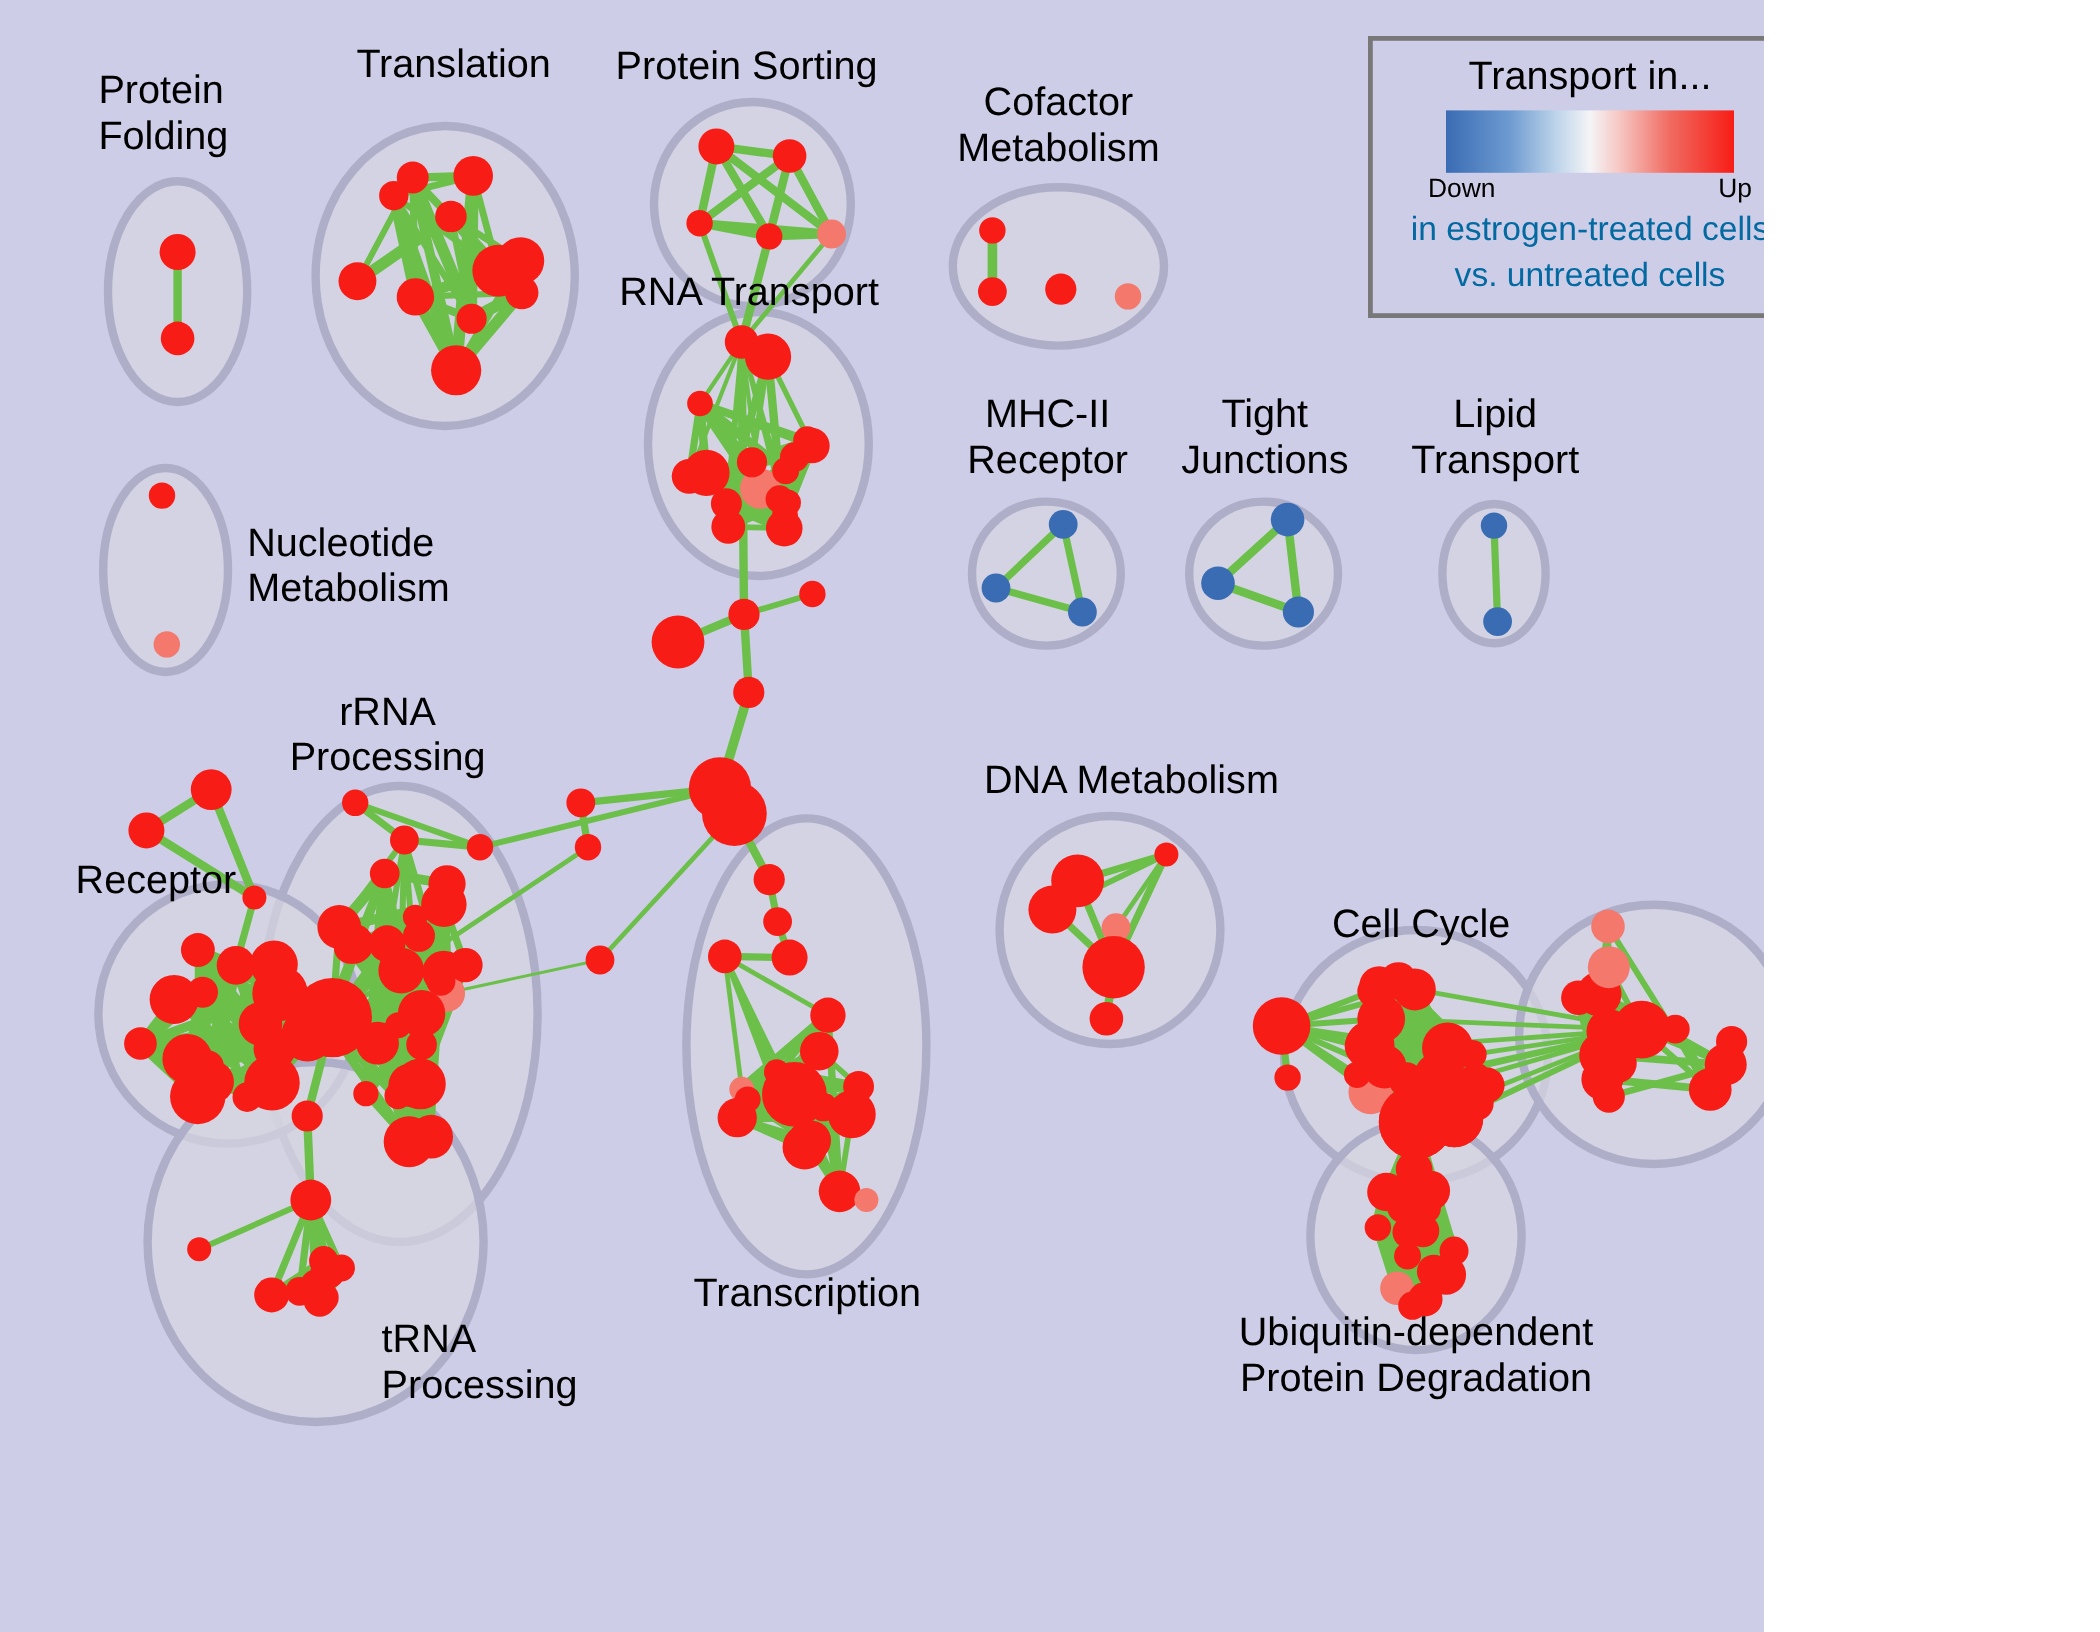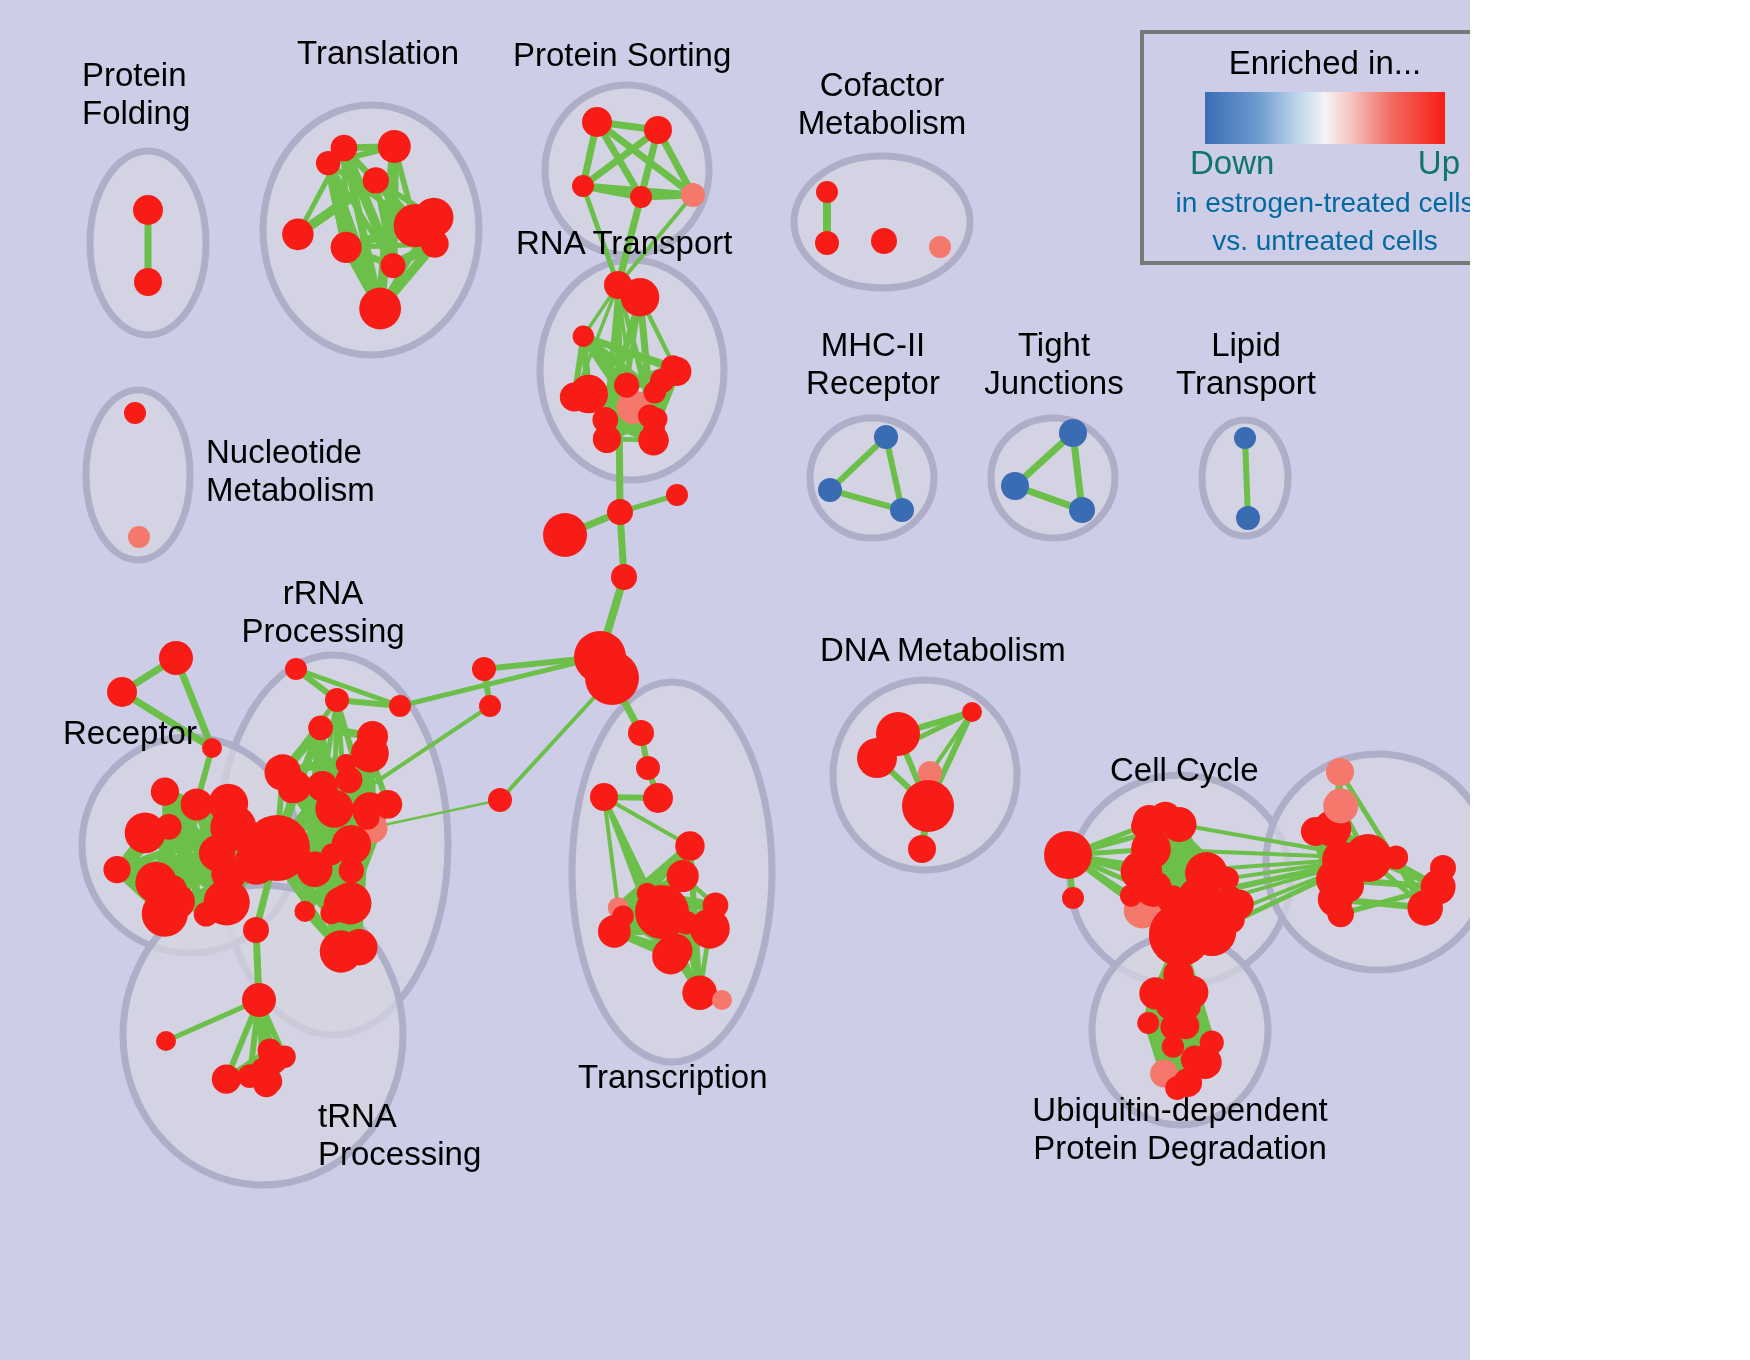--- a/index.html
+++ b/index.html
@@ -5,21 +5,21 @@
   html,body{margin:0;padding:0;background:#ffffff;}
   body{font-family:"Liberation Sans",sans-serif;}
   #stage{position:relative;width:1470px;height:1360px;background:#cdcde8;overflow:hidden;}
   #net{position:absolute;left:0;top:0;width:1750px;height:1360px;}
   .cluster-label{position:absolute;color:#000;font-size:33px;line-height:38px;font-family:"Liberation Sans",sans-serif;white-space:pre;font-weight:400;}
   .cluster-label.ctr{text-align:center;}
   #legend{position:absolute;box-sizing:border-box;border:4px solid #787878;background:#cdcde8;}
   #legend .ltitle{text-align:center;font-size:33px;color:#000;margin-top:10px;}
   #legend .bar{height:52px;margin:10px auto 0 auto;
     background:linear-gradient(to right,#3a6cb4 0%,#6d9ad0 22%,#bcd3ea 38%,#f4f4f6 50%,#f6c8c4 60%,#f06a60 78%,#f71d16 100%);}
-  #legend .ends{display:flex;justify-content:space-between;font-size:33px;color:#0f766e;margin-top:2px;}
+  #legend .ends{display:flex;justify-content:space-between;font-size:22px;color:#000000;margin-top:2px;}
   #legend .sub{text-align:center;font-size:28px;line-height:34px;color:#0369a1;margin-top:4px;}
 </style>
 </head>
 <body>
 
 <div id="stage">
 
   <svg id="net" viewBox="0 0 1750 1360" preserveAspectRatio="none" xmlns="http://www.w3.org/2000/svg">
     <g id="ellipses">
         <ellipse cx="148" cy="243" rx="58" ry="92" fill="#d5d5e0" fill-opacity="0.72" stroke="#aeaec8" stroke-width="7"></ellipse>
@@ -1016,21 +1016,21 @@
   <div class="cluster-label" style="left:206px;top:433px;">Nucleotide<br>Metabolism</div>
   <div class="cluster-label ctr" style="left:228px;top:574px;width:190px;">rRNA<br>Processing</div>
   <div class="cluster-label" style="left:63px;top:714px;">Receptor</div>
   <div class="cluster-label" style="left:318px;top:1074px;margin-top:23px;">tRNA<br>Processing</div>
   <div class="cluster-label" style="left:578px;top:1058px;">Transcription</div>
   <div class="cluster-label" style="left:820px;top:631px;">DNA Metabolism</div>
   <div class="cluster-label" style="left:1110px;top:751px;">Cell Cycle</div>
   <div class="cluster-label ctr" style="left:985px;top:1091px;width:390px;">Ubiquitin-dependent<br>Protein Degradation</div>
 
   <div id="legend" style="left: 1140px; top: 30px; width: 370px; height: 235px;">
-    <div class="ltitle">Enriched in...</div>
+    <div class="ltitle">Transport in...</div>
     <div class="bar" style="width: 240px;"></div>
     <div class="ends" style="width: 270px; margin: 0px auto;">
       <span>Down</span>
       <span>Up</span>
     </div>
     <div class="sub">in estrogen-treated cells</div>
     <div class="sub">vs. untreated cells</div>
   </div>
 
 </div>

